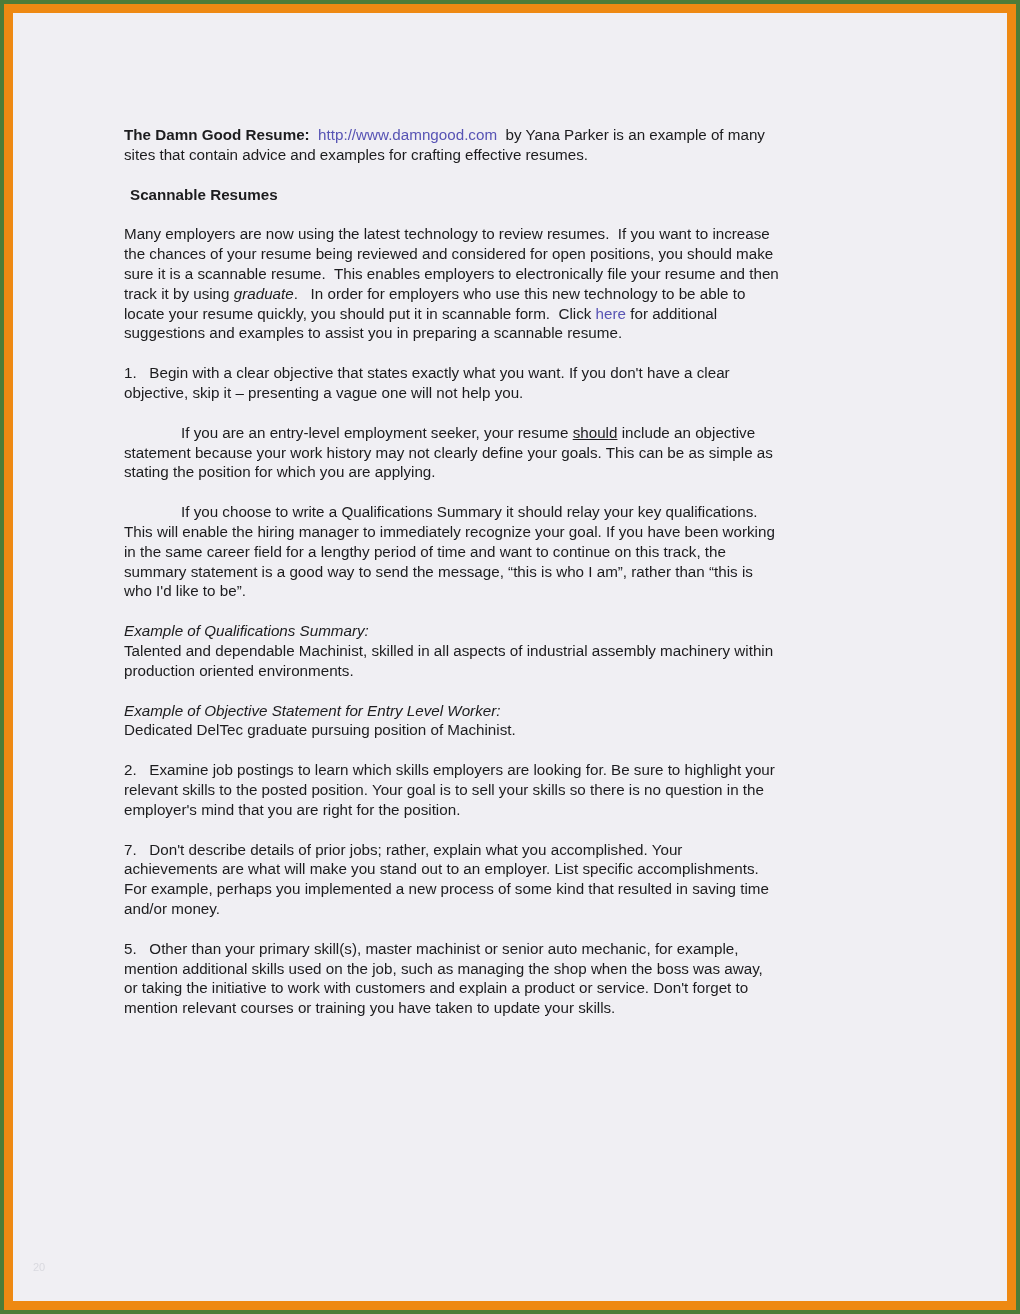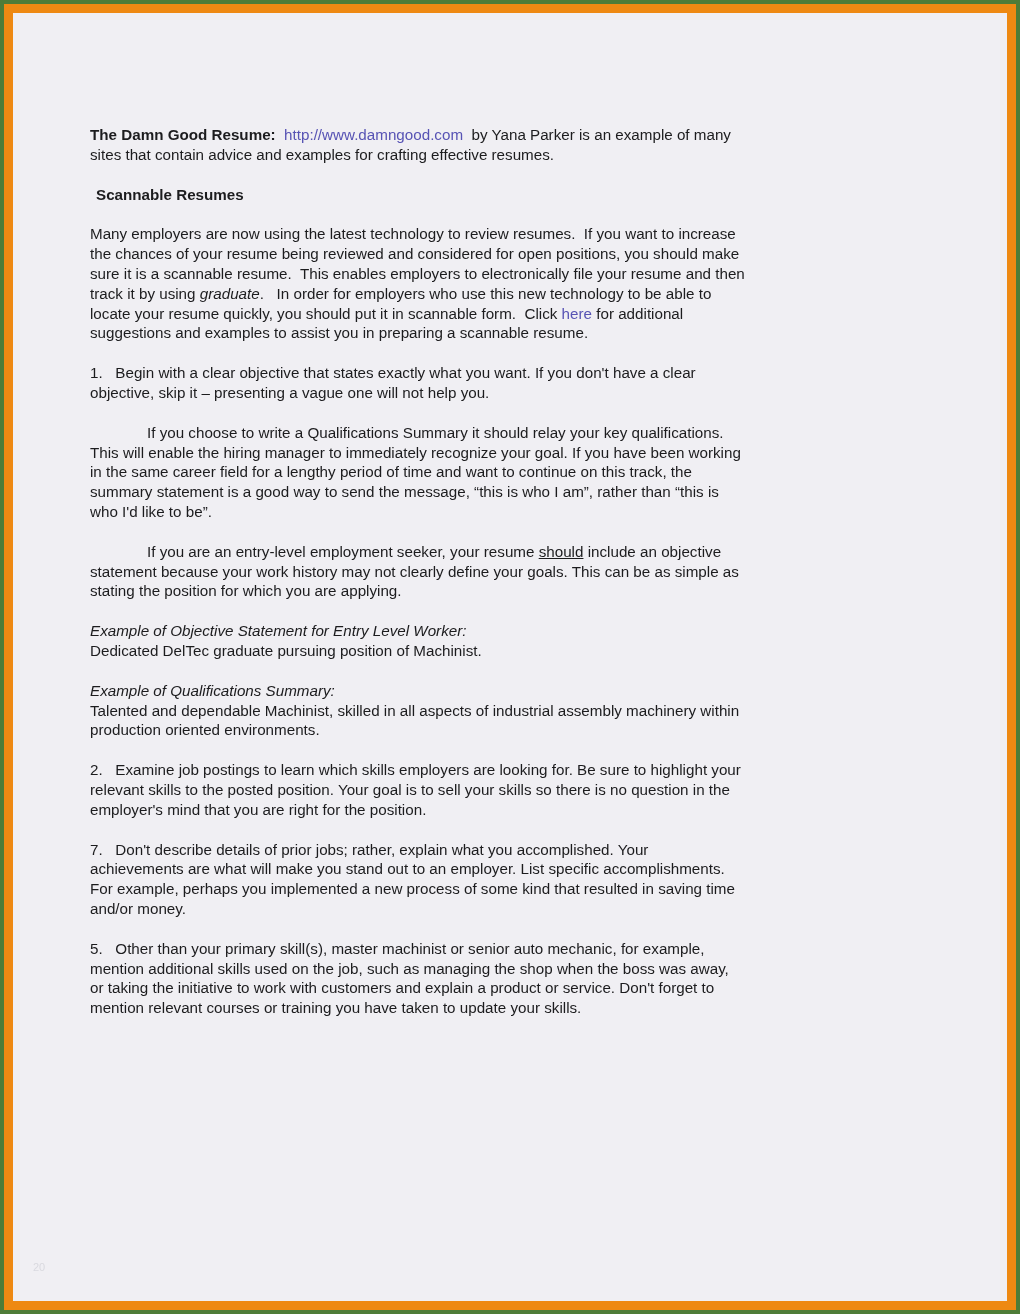--- a/index.html
+++ b/index.html
@@ -12,21 +12,21 @@
   }
   .frame-orange {
     position: absolute; inset: 4px;
     background: #ee8912; 
   }
   .page {
     position: absolute; inset: 13px;
     background: #f0eff3;
   }
   .content {
-    padding: 112px 0 0 77px;
+    padding: 112px 0 0 111px;
     width: 712px;
     color: #1c1c1e;
     font-size: 15.2px;
     line-height: 19.8px;
   }
   .para { white-space: pre; margin: 0 0 20px 0; }
   .heading { font-weight: bold; white-space: pre; margin: 0 0 20px 6px; }
   .indent { text-indent: 57px; }
   b { font-weight: bold; }
   .link { color: #5753b4; text-decoration: none; cursor: pointer; }
@@ -54,34 +54,34 @@
 sure it is a scannable resume.  This enables employers to electronically file your resume and then
 track it by using </span><span class="italic">graduate</span><span>.   In order for employers who use this new technology to be able to
 locate your resume quickly, you should put it in scannable form.  Click </span><a class="link">here</a><span> for additional
 suggestions and examples to assist you in preparing a scannable resume.</span></p>
 
 
 
     <p class="para">1.   Begin with a clear objective that states exactly what you want. If you don't have a clear
 objective, skip it – presenting a vague one will not help you.</p>
 
+    <p class="para indent"><span>If you are an entry-level employment seeker, your resume </span><span class="underline">should</span><span> include an objective
+statement because your work history may not clearly define your goals. This can be as simple as
+stating the position for which you are applying.</span></p>
+
     <p class="para indent">If you choose to write a Qualifications Summary it should relay your key qualifications.
 This will enable the hiring manager to immediately recognize your goal. If you have been working
 in the same career field for a lengthy period of time and want to continue on this track, the
 summary statement is a good way to send the message, “this is who I am”, rather than “this is
 who I'd like to be”.</p>
 
-    <p class="para indent"><span>If you are an entry-level employment seeker, your resume </span><span class="underline">should</span><span> include an objective
-statement because your work history may not clearly define your goals. This can be as simple as
-stating the position for which you are applying.</span></p>
+    <div class="para"><div class="italic">Example of Qualifications Summary:</div><div>Talented and dependable Machinist, skilled in all aspects of industrial assembly machinery within
+production oriented environments.</div></div>
 
     <div class="para"><div class="italic">Example of Objective Statement for Entry Level Worker:</div><div>Dedicated DelTec graduate pursuing position of Machinist.</div></div>
-
-    <div class="para"><div class="italic">Example of Qualifications Summary:</div><div>Talented and dependable Machinist, skilled in all aspects of industrial assembly machinery within
-production oriented environments.</div></div>
 
     <p class="para">2.   Examine job postings to learn which skills employers are looking for. Be sure to highlight your
 relevant skills to the posted position. Your goal is to sell your skills so there is no question in the
 employer's mind that you are right for the position.</p>
 
 
     <p class="para">7.   Don't describe details of prior jobs; rather, explain what you accomplished. Your
 achievements are what will make you stand out to an employer. List specific accomplishments.
 For example, perhaps you implemented a new process of some kind that resulted in saving time
 and/or money.</p>

